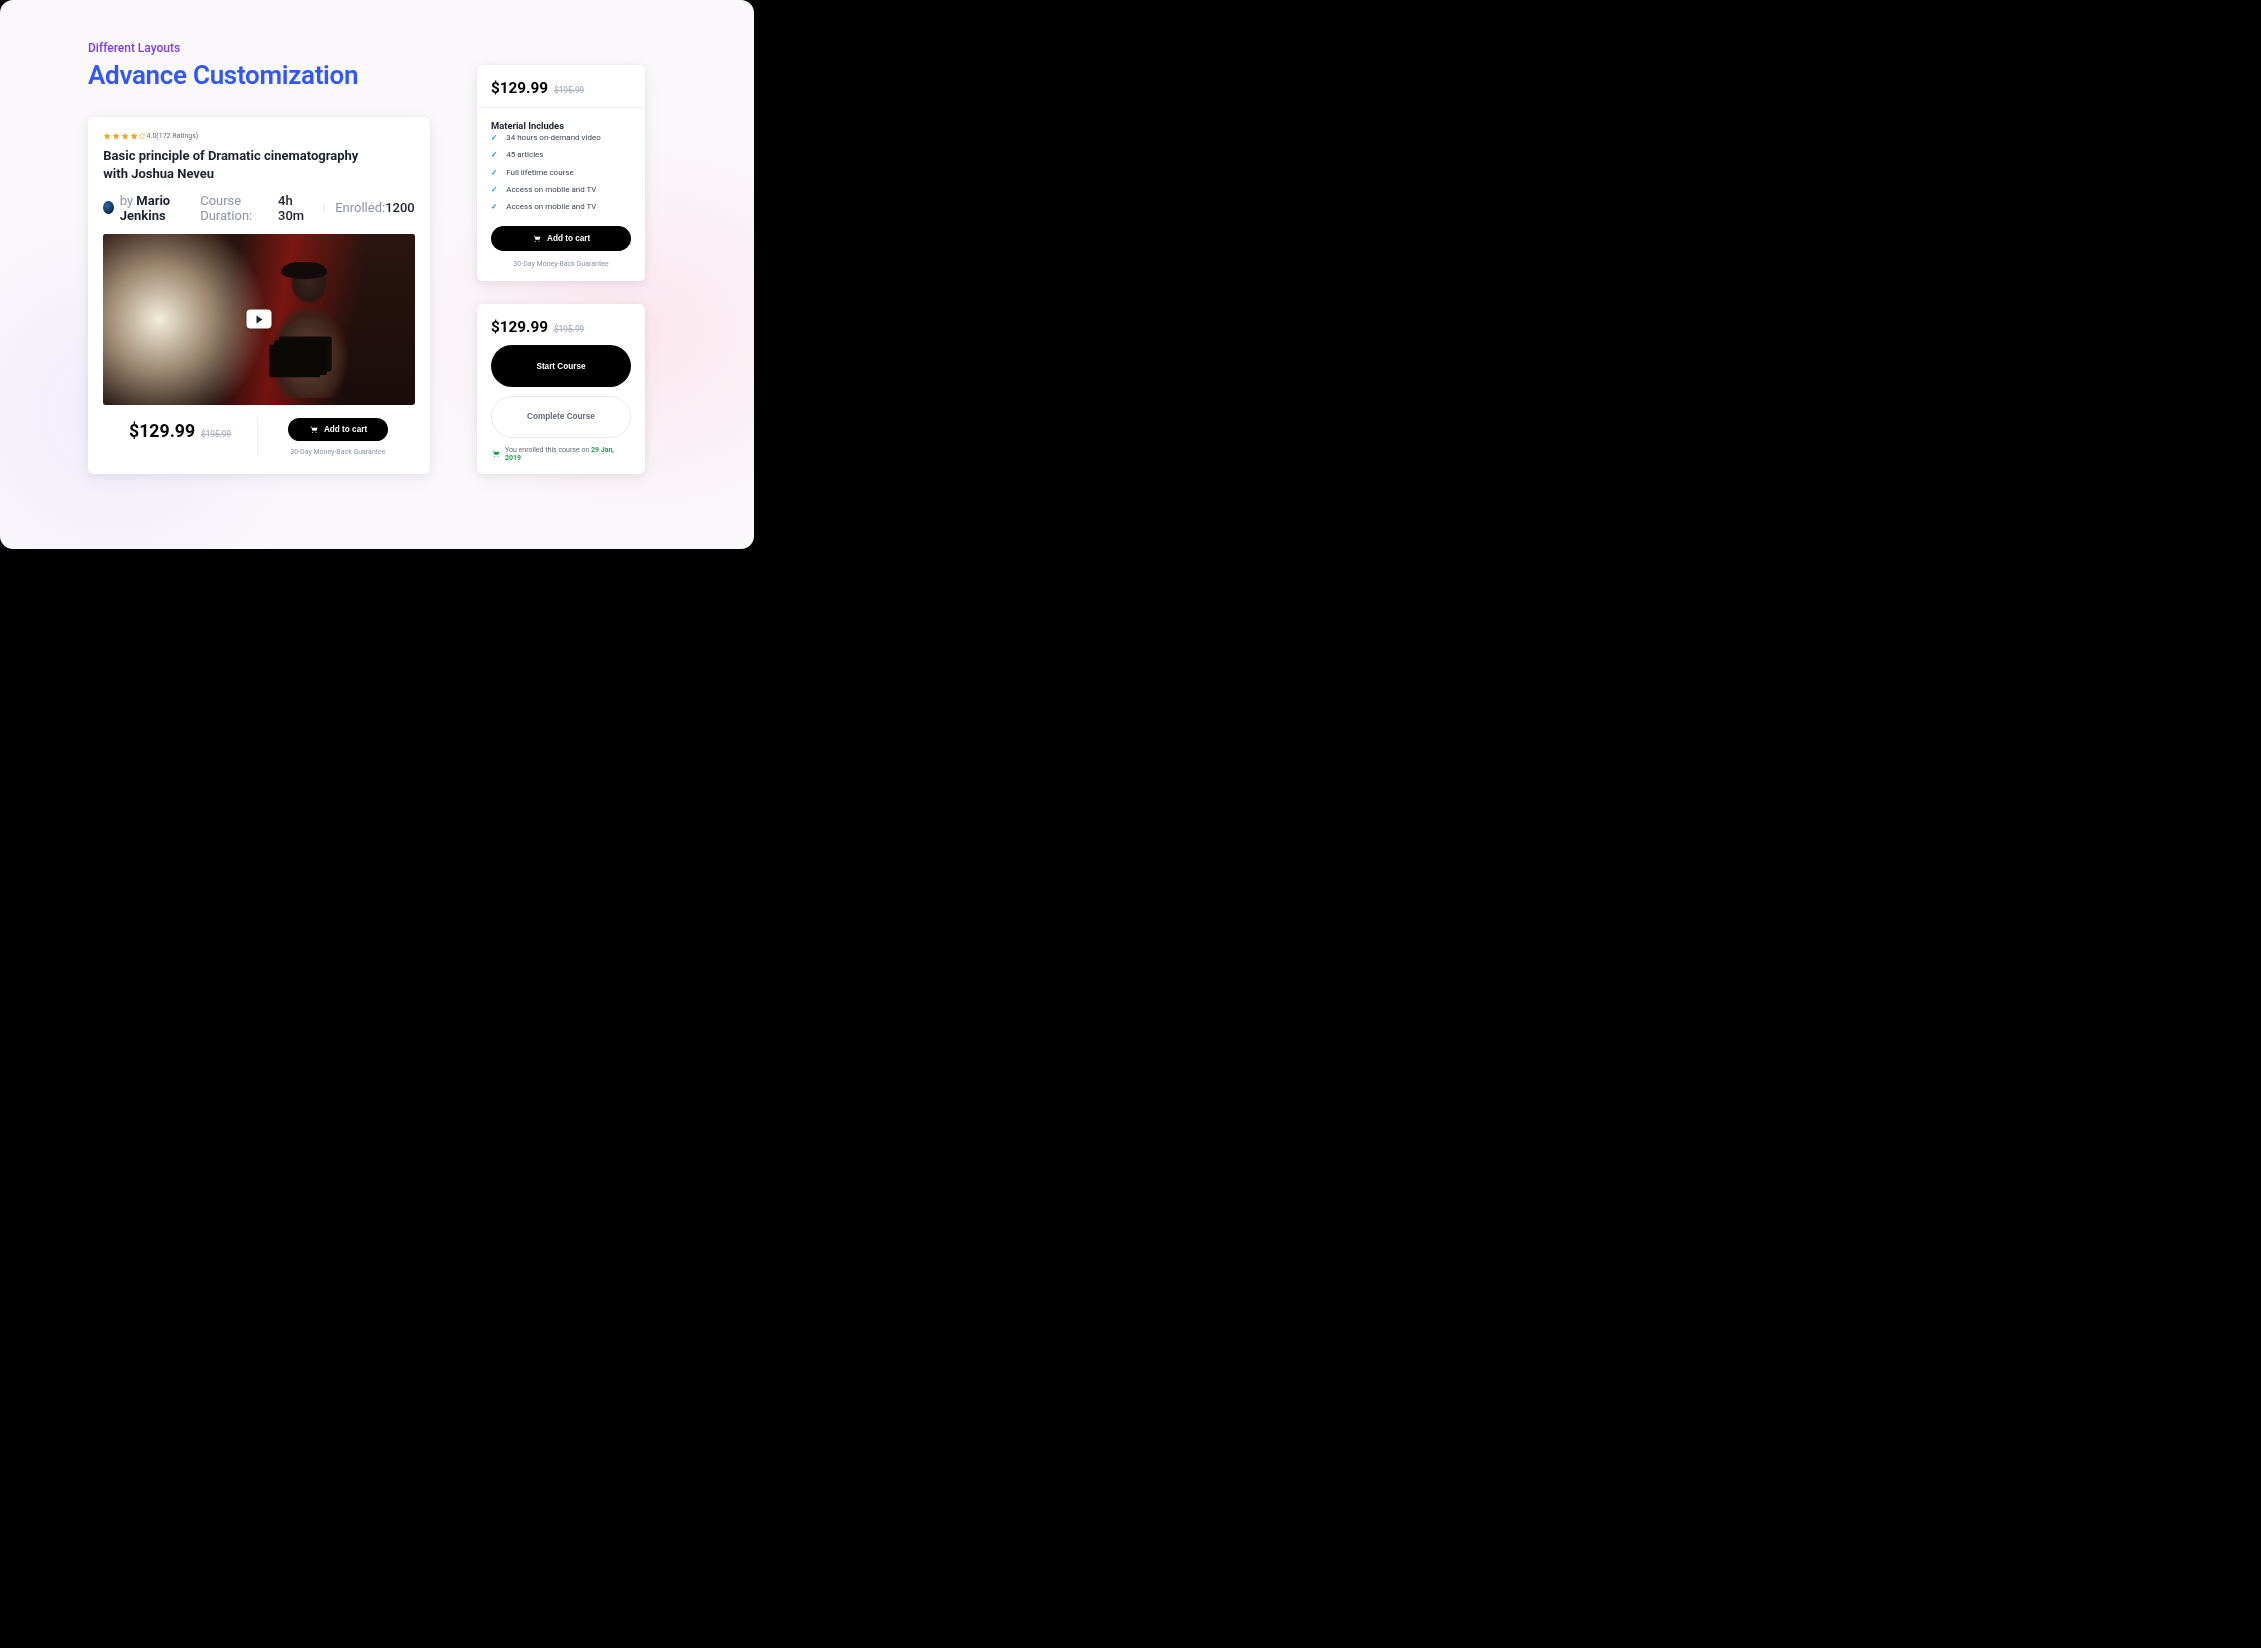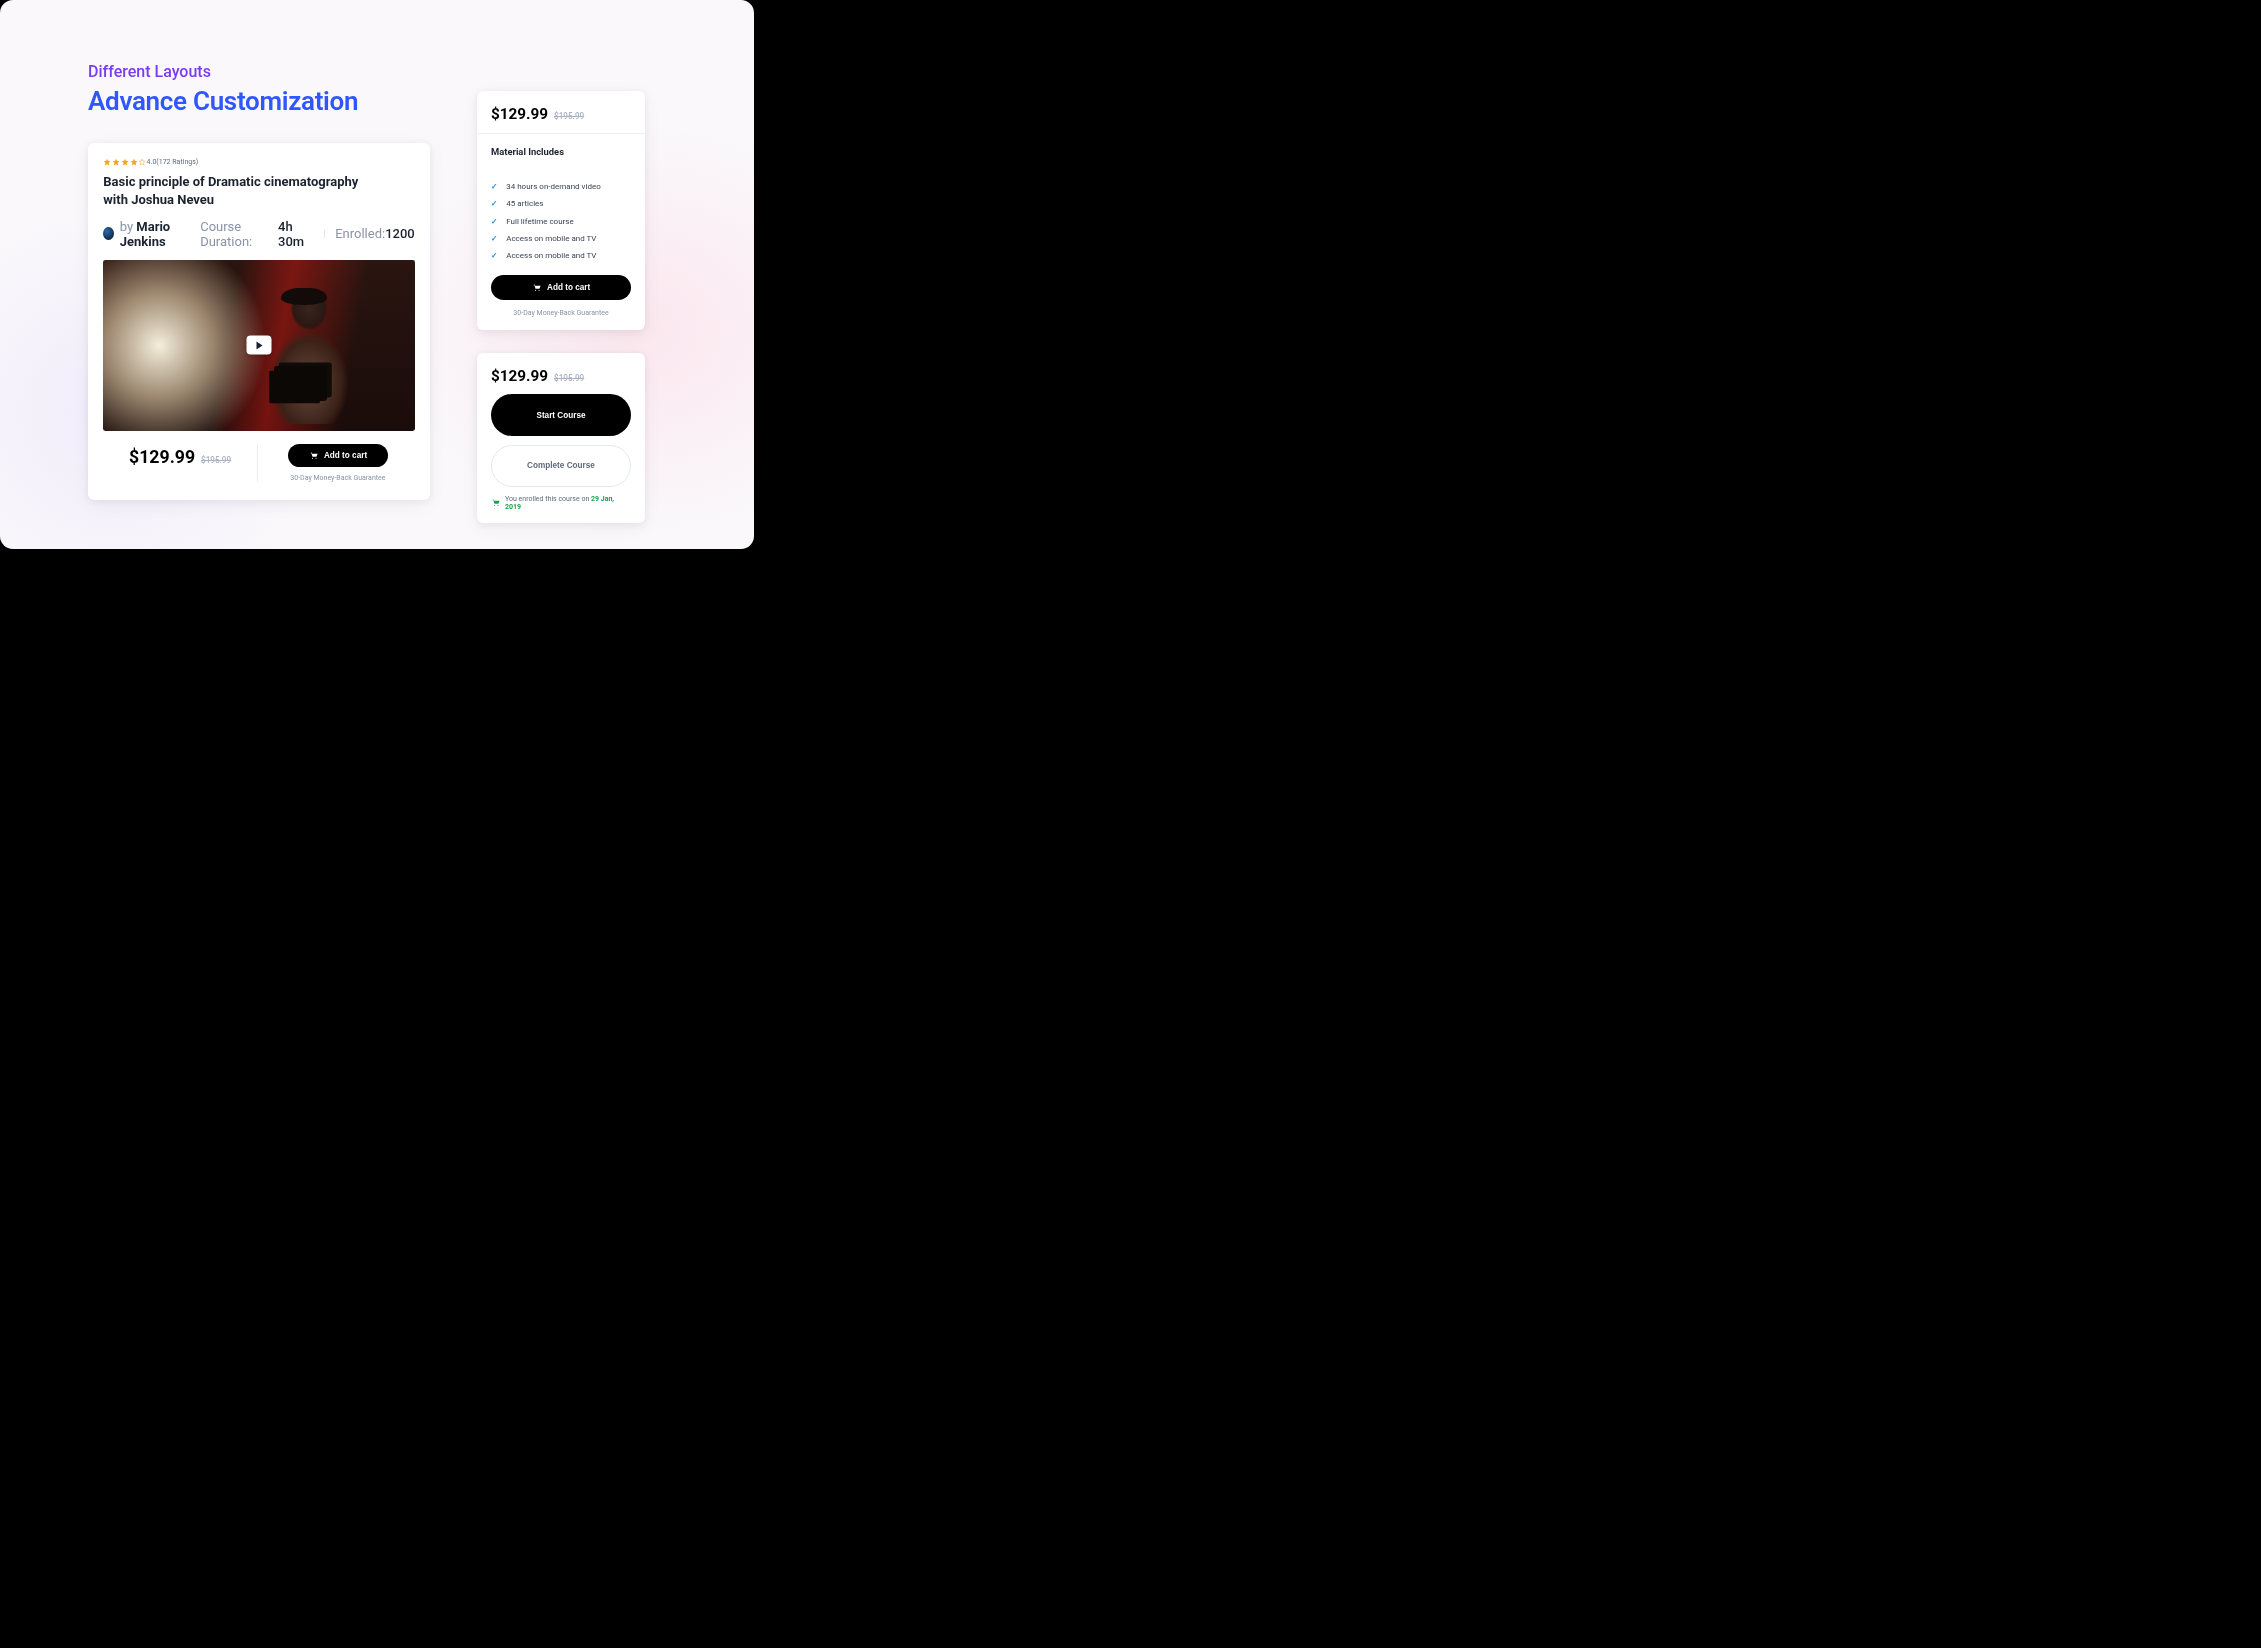--- a/index.html
+++ b/index.html
@@ -15,24 +15,23 @@
     background: radial-gradient(ellipse 353px 294px at 85% 60%, rgba(255,180,200,0.25), transparent 70%),
                 radial-gradient(ellipse 294px 294px at 15% 75%, rgba(200,180,255,0.18), transparent 70%),
                 linear-gradient(#faf8fb,#faf8fb);
     border-radius: 13px;
     padding: 41px 77px 23.6px 88px;
     position: relative;
     overflow: hidden;
   }
   .eyebrow {
     color: #7a3cf0;
-    font-size: 16px;
+    font-size: 12px;
     font-weight: 500;
     margin-bottom: 4.7px;
-    margin-top: 21px;
   }
   .headline {
     color: #3057ff;
     font-size: 26px;
     font-weight: 600;
     letter-spacing: -0.3px;
     margin-bottom: 23.6px;
   }
   .cols {
     display: flex;
@@ -145,21 +144,21 @@
   .btn-outline {
     background:#fff; color:#5f6b7a; border:0.6px solid #e4e8f0; width:100%;
   }
   .cart-icon{ width:9.4px; height:9.4px; }
   .guarantee { font-size:7px; color:#8a94a6; }
 
   .side { width:168px; display:flex; flex-direction:column; gap:23.6px; margin-top:-48px;}
   .side-card { padding:14px 14px 13px 14px; }
   .price-row { display:flex; align-items:baseline; gap:5.9px; margin-bottom:9.4px;}
   .divider { height:0.6px; background:#eef0f5; margin:0 -14px 13px -14px;}
-  .mat-title { font-size:9.4px; font-weight:700; color:#1b2330; margin-bottom:25px;}
+  .mat-title { font-size:9.4px; font-weight:700; color:#1b2330; margin-bottom:2px;}
   .mat-list { list-style:none; display:flex; flex-direction:column; gap:8.2px; margin-bottom:15.3px;}
   .mat-list li { display:flex; align-items:center; gap:7px; font-size:8px; color:#3a4454;}
   .check { color:#1d90e0; font-weight:800; font-size:7.7px; width:8.2px; flex-shrink:0;}
   .side-card .btn-primary { height:25px; }
   .side-card .guarantee { text-align:center; margin-top:8.2px; display:block;}
   .enroll-card { padding:14px 14px 11.8px 14px;}
   .enroll-card .btn { height:42px; }
   .enroll-note { display:flex; gap:4.7px; align-items:center; justify-content:center; font-size:7px; color:#5f6b7a; margin-top:8.2px;}
   .enroll-note .date{ color:#16a34a; font-weight:700;}
   .cart-green { width:9.4px;height:9.4px; color:#16a34a;}

